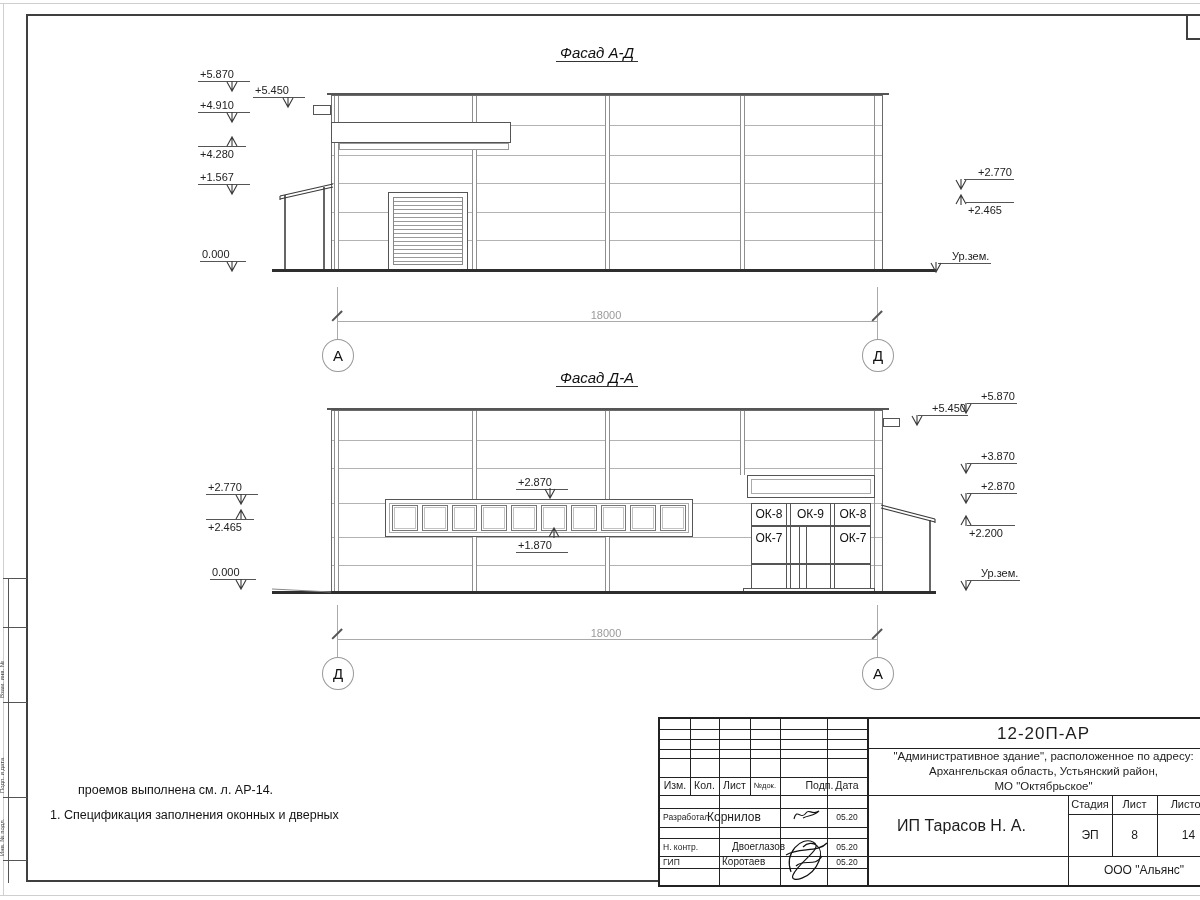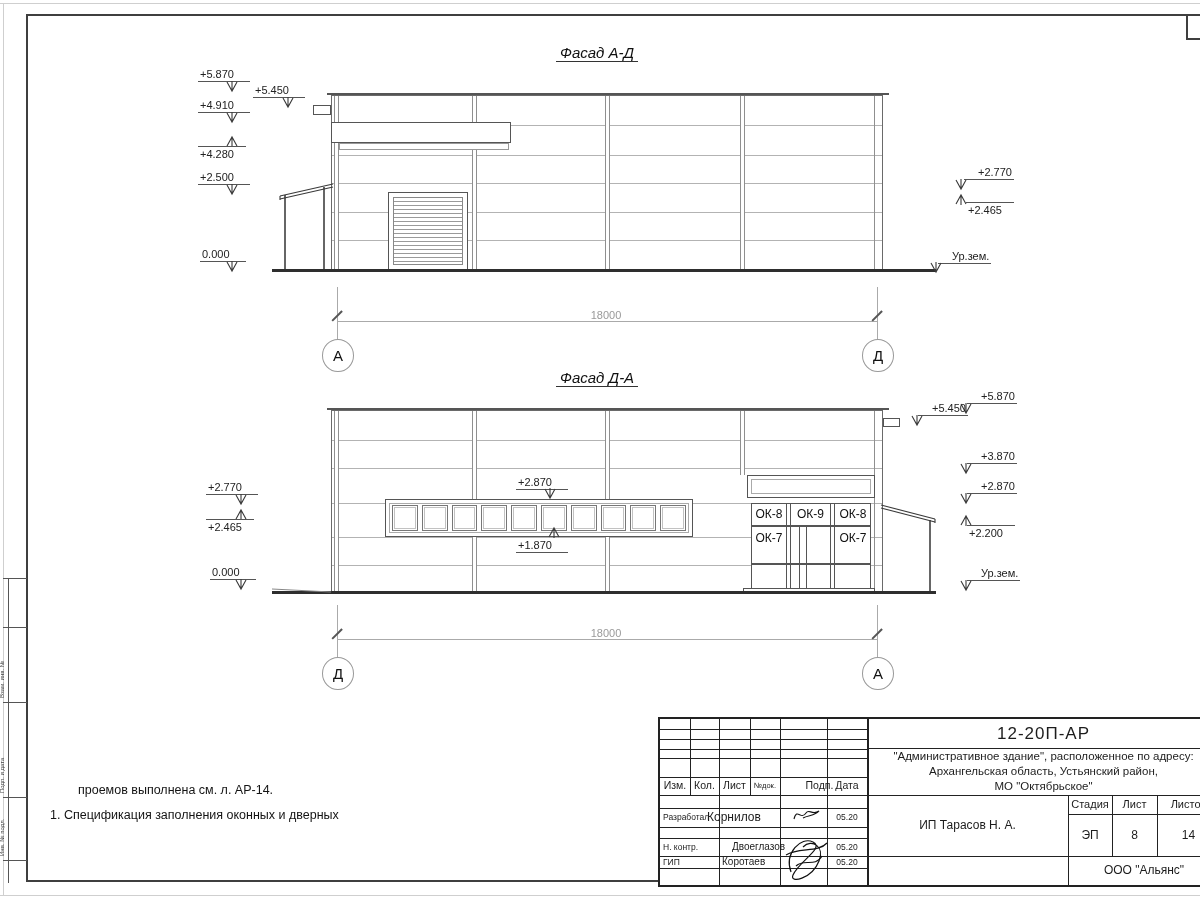--- a/index.html
+++ b/index.html
@@ -89,21 +89,21 @@
     <path class="stk" d="M3 1 L8 10 L13 1 M8 10 L8 0"></path>
   </svg>
 <div class="elev shelf-r" style="left:198px;top:99px"><span>+4.910</span></div>
 <svg class="abs" style="left:224px;top:112px" width="16" height="12">
     <path class="stk" d="M3 1 L8 10 L13 1 M8 10 L8 0"></path>
   </svg>
 <svg class="abs" style="left:224px;top:135px" width="16" height="12">
     <path class="stk" d="M3 11 L8 2 L13 11 M8 2 L8 12"></path>
   </svg>
 <div class="elev shelf-t" style="left:198px;top:146px"><span>+4.280</span></div>
-<div class="elev shelf-r" style="left:198px;top:171px"><span>+2.500</span></div>
+<div class="elev shelf-r" style="left:198px;top:171px"><span>+1.567</span></div>
 <svg class="abs" style="left:224px;top:184px" width="16" height="12">
     <path class="stk" d="M3 1 L8 10 L13 1 M8 10 L8 0"></path>
   </svg>
 <div class="elev shelf-r" style="left:200px;top:248px"><span>0.000</span></div>
 <svg class="abs" style="left:224px;top:261px" width="16" height="12">
     <path class="stk" d="M3 1 L8 10 L13 1 M8 10 L8 0"></path>
   </svg>
 
 <div class="elev shelf-l" style="left:964px;top:166px"><span>+2.770</span></div>
 <svg class="abs" style="left:953px;top:179px" width="16" height="12">
@@ -300,21 +300,21 @@
   <div class="c lft" style="left:0;top:137px;width:59px;height:12px;font-size:8.5px">ГИП</div>
   <div class="c lft" style="left:59px;top:137px;width:61px;height:12px;font-size:10px">Коротаев</div>
   <div class="c" style="left:167px;top:137px;width:40px;height:12px;font-size:8.5px">05.20</div>
 
   <div class="c" style="left:207px;top:0;width:353px;height:29px;font-size:17px;letter-spacing:1px">12-20П-АР</div>
   <div class="abs" style="left:207px;top:30px;width:353px;height:46px;text-align:center;font-size:11.5px;line-height:15px">
     <div>"Административное здание", расположенное по адресу:</div>
     <div>Архангельская область, Устьянский район,</div>
     <div>МО "Октябрьское"</div>
   </div>
-  <div class="c" style="left:207px;top:76px;width:201px;height:61px;font-size:12px">ИП Тарасов Н. А.</div>
+  <div class="c" style="left:201px;top:76px;width:201px;height:61px;font-size:16px">ИП Тарасов Н. А.</div>
   <div class="c" style="left:408px;top:76px;width:44px;height:19px;font-size:11px">Стадия</div>
   <div class="c" style="left:452px;top:76px;width:45px;height:19px;font-size:11px">Лист</div>
   <div class="c" style="left:497px;top:76px;width:63px;height:19px;font-size:11px">Листов</div>
   <div class="c" style="left:408px;top:95px;width:44px;height:42px;font-size:12px">ЭП</div>
   <div class="c" style="left:452px;top:95px;width:45px;height:42px;font-size:12px">8</div>
   <div class="c" style="left:497px;top:95px;width:63px;height:42px;font-size:12px">14</div>
   <div class="c" style="left:408px;top:137px;width:152px;height:29px;font-size:12px">ООО "Альянс"</div>
 </div>
 
 <svg class="abs" style="left:0;top:0;pointer-events:none" width="1200" height="900">

